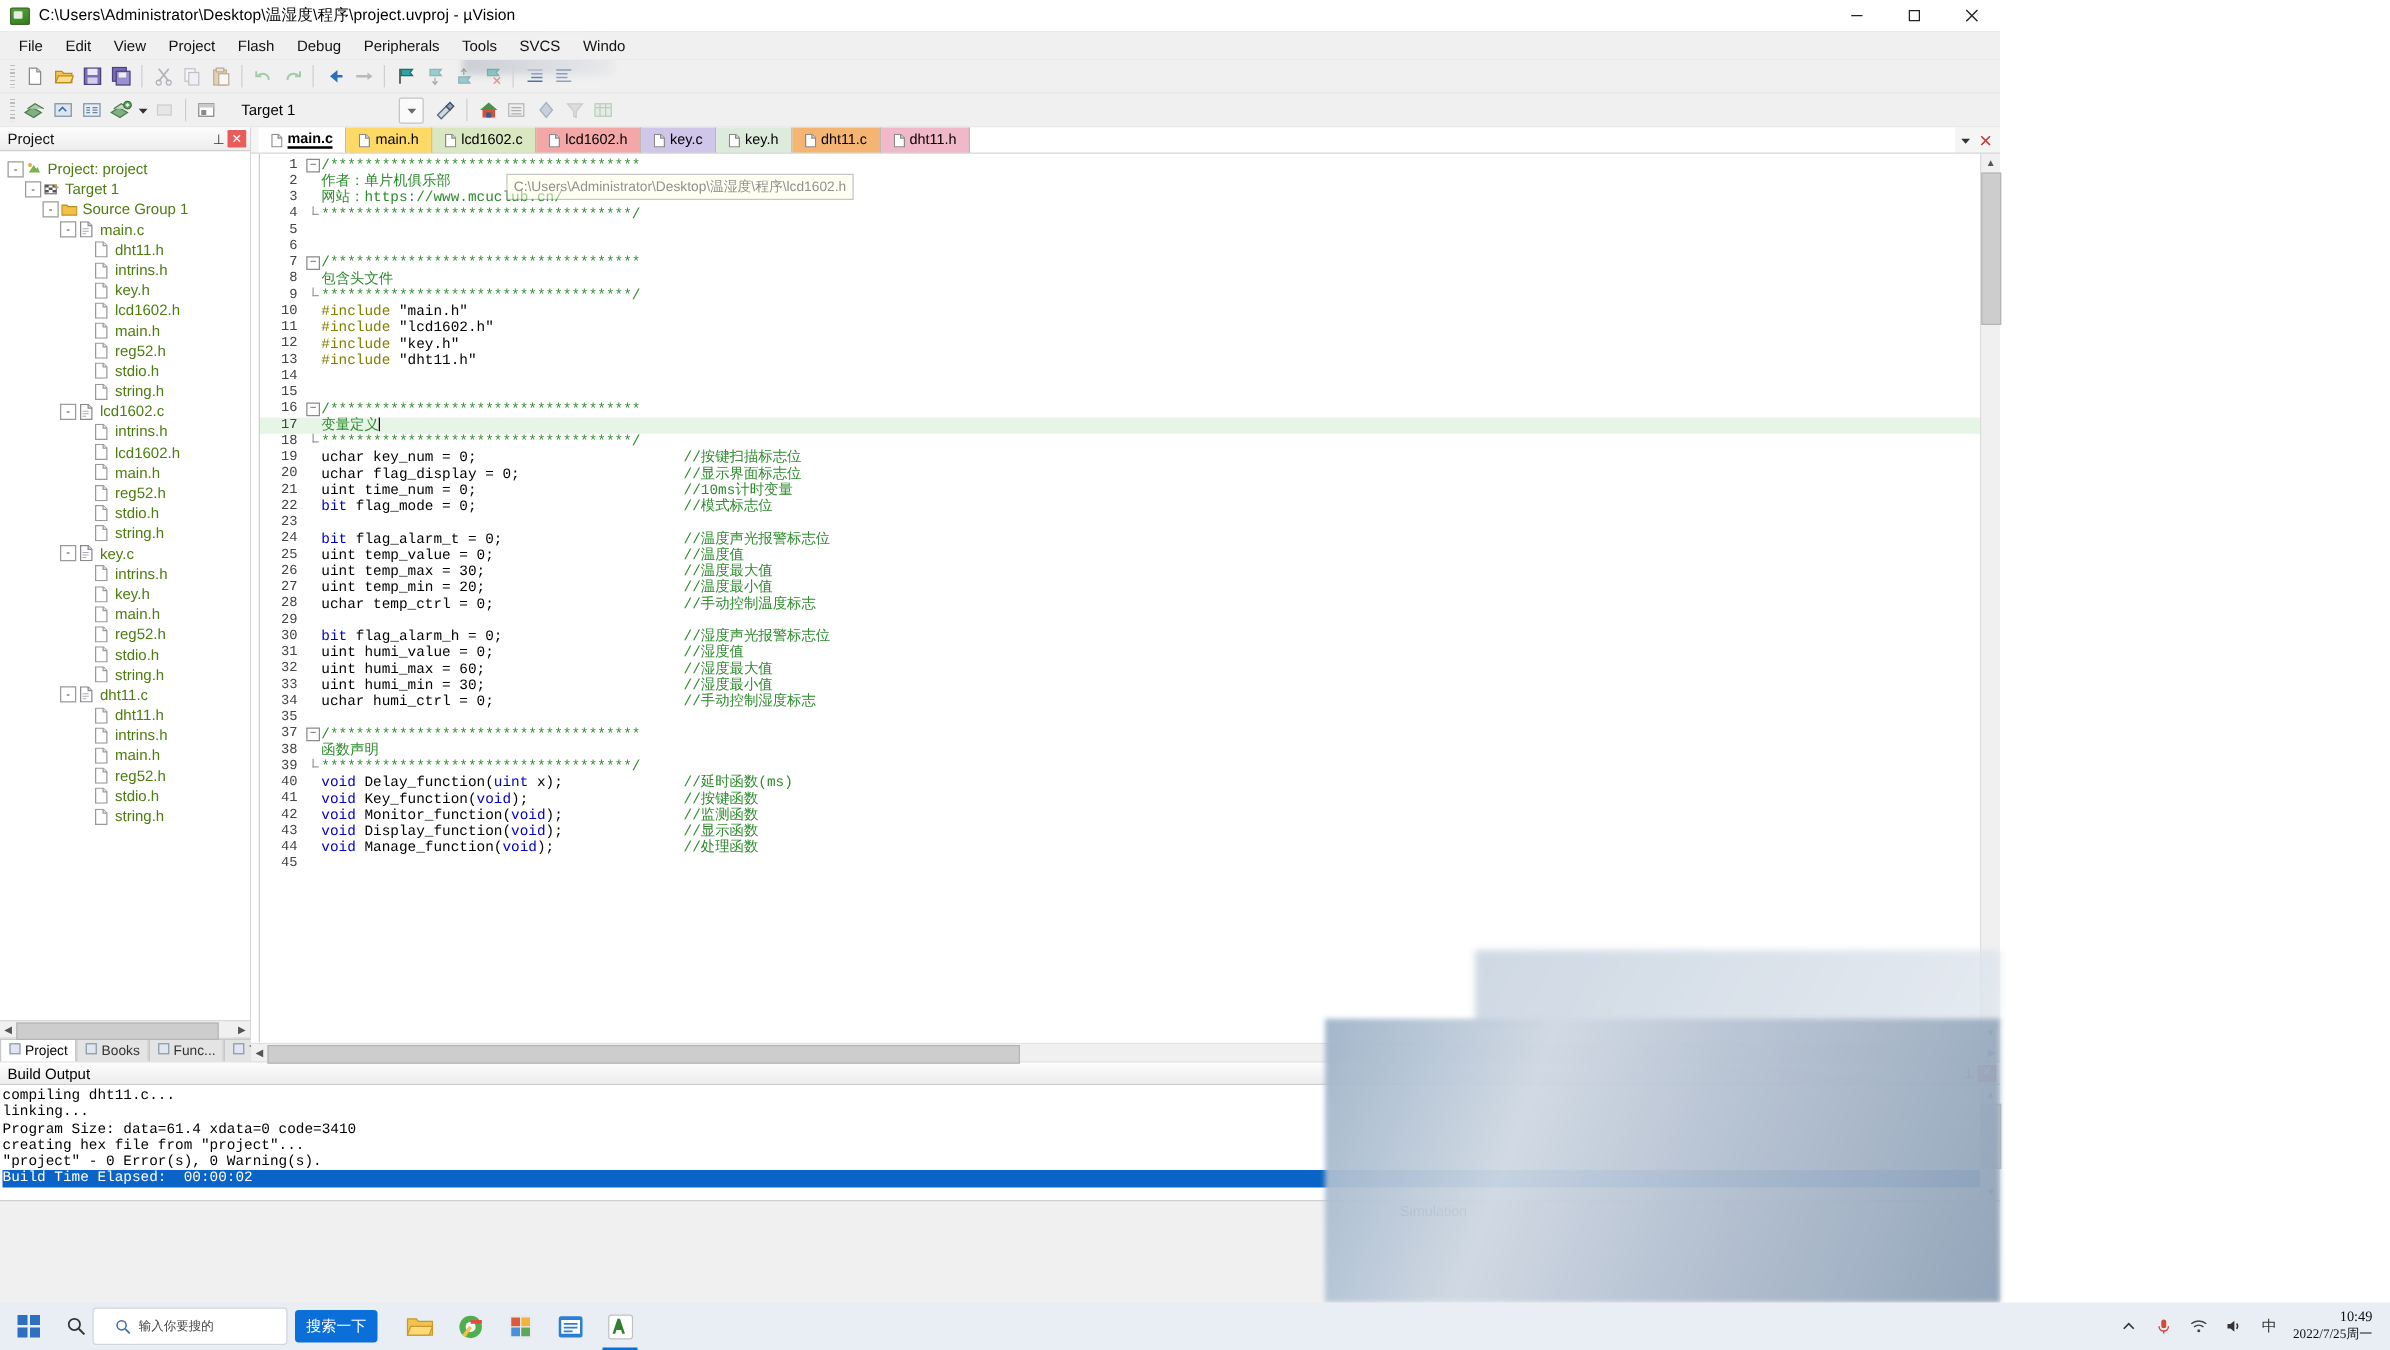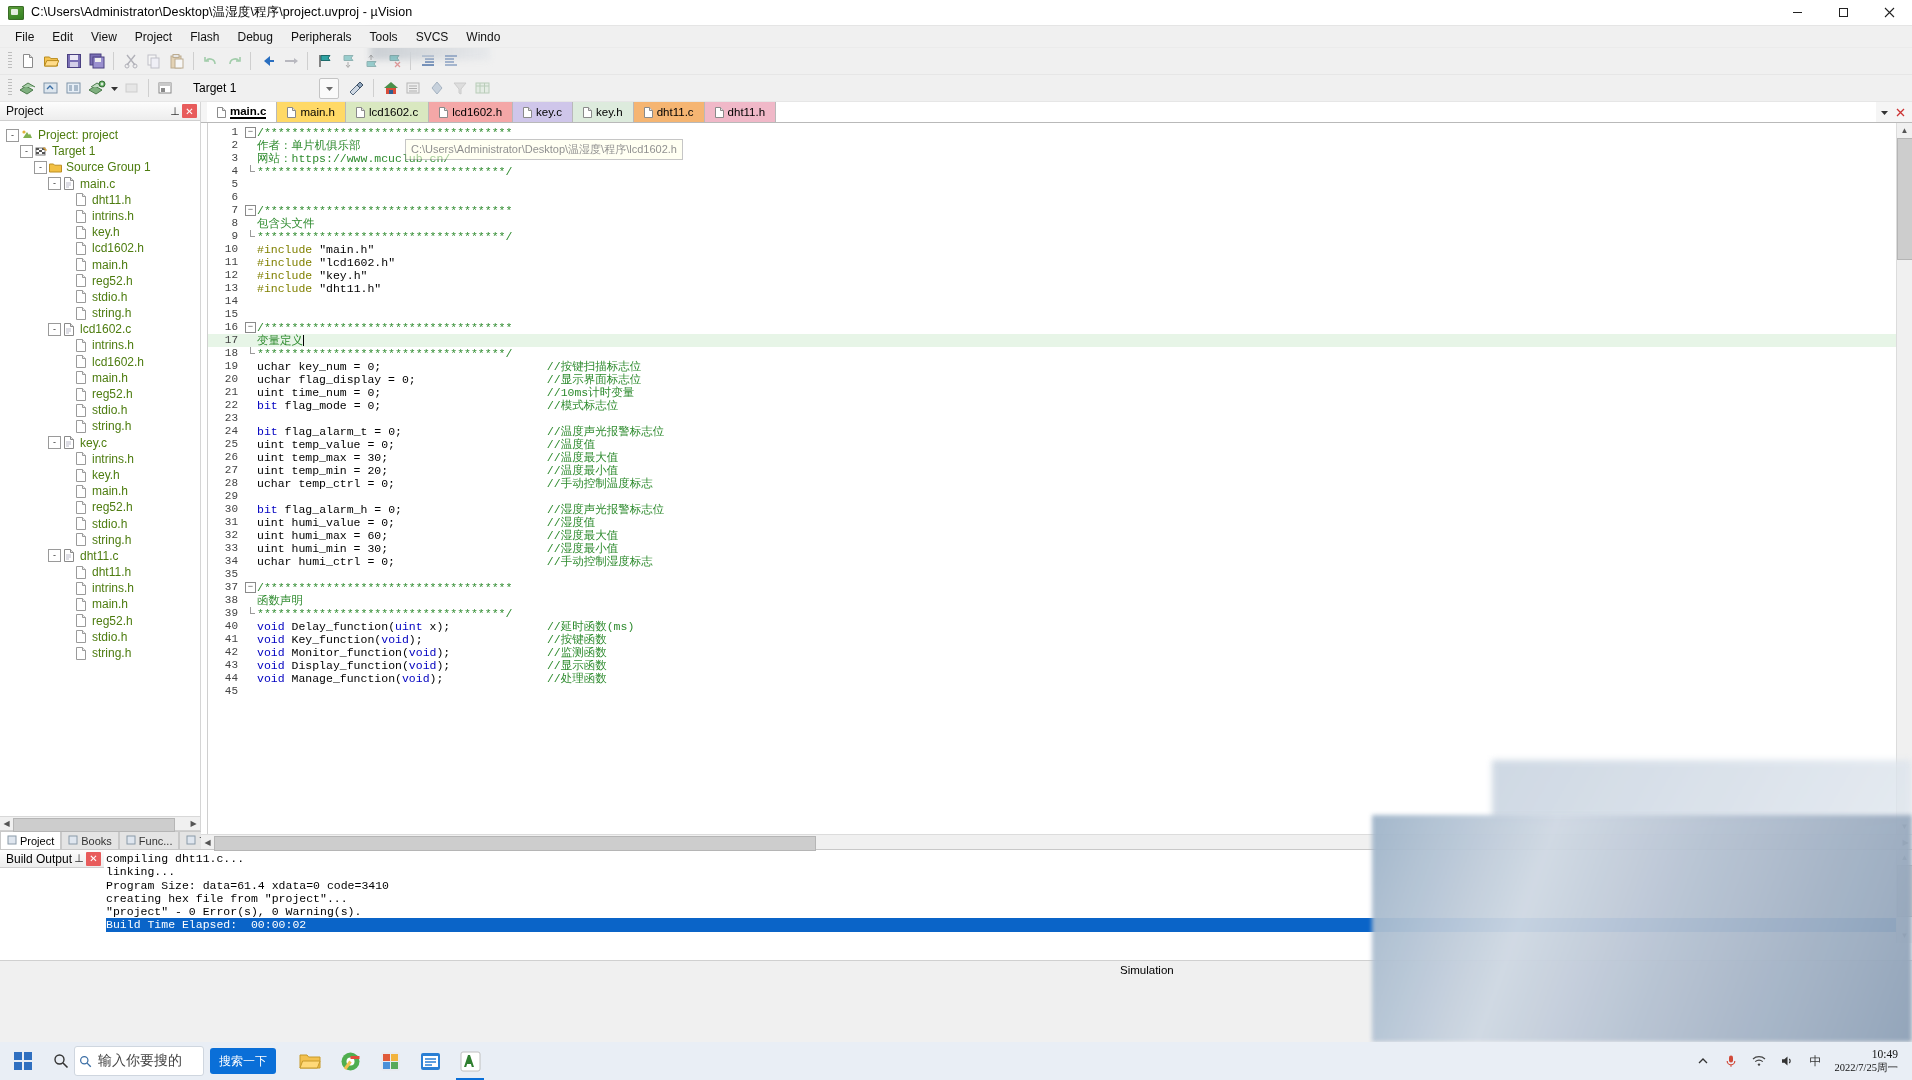--- a/index.html
+++ b/index.html
@@ -2,21 +2,21 @@
 <html><head>
 <meta charset="utf-8">
 <style>
   html,body{margin:0;padding:0;}
   body{
     width:1912px;height:1080px;overflow:hidden;
     font-family:"Liberation Sans","DejaVu Sans",sans-serif;
     font-size:12px;color:#000;background:#fff;
     -webkit-font-smoothing:antialiased;
   }
-  .app{position:relative;width:1912px;height:1080px;background:#f0f0f0;}
+  .app{position:relative;width:1600px;height:1080px;background:#f0f0f0;}
 
   
   .titlebar{height:25px;background:#ffffff;display:flex;align-items:center;
     border-bottom:1px solid #e5e5e5;position:relative;}
   .tb-icon{width:16px;height:14px;margin:0 7px 0 8px;position:relative;
     background:linear-gradient(160deg,#5f9f3d 0%,#2f7f1f 100%);
     border-radius:2px;box-shadow:inset 0 0 0 1px #3a6b27;}
   .tb-icon:after{content:"";position:absolute;left:3px;top:3px;width:7px;height:6px;
     background:#fff;opacity:.85;border-radius:1px;}
   .tb-title{font-size:12.5px;color:#000;letter-spacing:.1px;}
@@ -121,41 +121,41 @@
   .hsb-row{height:14px;background:#f0f0f0;display:flex;align-items:center;border-top:1px solid #dcdcdc;}
   .hsb-row .tk{flex:1;height:13px;background:#f0f0f0;position:relative;}
   .hsb-row .th{position:absolute;left:0;top:0;height:13px;width:600px;background:#cdcdcd;border:1px solid #b5b5b5;}
 
   
   .tooltip{position:absolute;background:#ffffe8;border:1px solid #999;
     font-size:11px;padding:2px 5px;color:#333;white-space:nowrap;opacity:.55;
     font-family:"Liberation Sans",sans-serif;}
 
   
-  .build{height:110px;background:#fff;display:flex;flex-direction:row;border-top:1px solid #c8c8c8;}
+  .build{height:110px;background:#fff;display:flex;flex-direction:column;border-top:1px solid #c8c8c8;}
   .build-head{height:17px;background:linear-gradient(#fdfdfd,#ededed);display:flex;align-items:center;
     padding-left:6px;font-size:12px;border-bottom:1px solid #cfcfcf;}
   .build-head .spacer{flex:1;}
   .build-body{flex:1;display:flex;min-height:0;}
   .build-text{flex:1;padding:2px 0 0 2px;font-family:"Liberation Mono","DejaVu Sans Mono",monospace;
     font-size:11.5px;line-height:13.3px;white-space:pre;overflow:hidden;}
   .bline.sel{background:#0a64c8;color:#fff;display:inline-block;width:100%;}
 
   
   .statusbar{height:18px;background:#f0f0f0;border-top:1px solid #d0d0d0;
     display:flex;align-items:center;font-size:11.5px;position:relative;}
   .sim{position:absolute;left:1120px;}
 
   
   .taskbar{position:absolute;left:0;bottom:0;width:1912px;height:38px;
     background:#e9eef5;display:flex;align-items:center;}
   .start{width:46px;height:38px;display:flex;align-items:center;justify-content:center;}
   .tb-search{width:30px;height:38px;display:flex;align-items:center;justify-content:center;}
   .search-pill{height:28px;min-width:120px;background:#fff;border:1px solid #cfd6df;border-radius:3px;
-    display:flex;align-items:center;padding:0 4px;gap:6px;font-size:14px;color:#444;margin-left:-2px;}
+    display:flex;align-items:center;padding:0 17px;gap:6px;font-size:10px;color:#444;margin-left:-2px;}
   .pill-btn{height:26px;background:#0a6fd8;color:#fff;border-radius:3px;font-size:12px;
     display:flex;align-items:center;padding:0 9px;margin-left:6px;}
   .tb-app{width:40px;height:38px;display:flex;align-items:center;justify-content:center;position:relative;}
   .tb-app.active:after{content:"";position:absolute;bottom:0;left:6px;right:6px;height:2px;background:#0a6fd8;}
   .tray{position:absolute;right:0;height:38px;display:flex;align-items:center;gap:10px;padding-right:8px;}
   .tray-ico{width:18px;height:18px;display:flex;align-items:center;justify-content:center;font-size:12px;color:#333;}
   .clock{font-size:11.5px;line-height:13px;text-align:right;color:#111;padding-right:6px;font-family:Liberation Serif, serif;}
 
   
   .wallstrip{position:absolute;right:0;top:815px;width:540px;height:227px;

